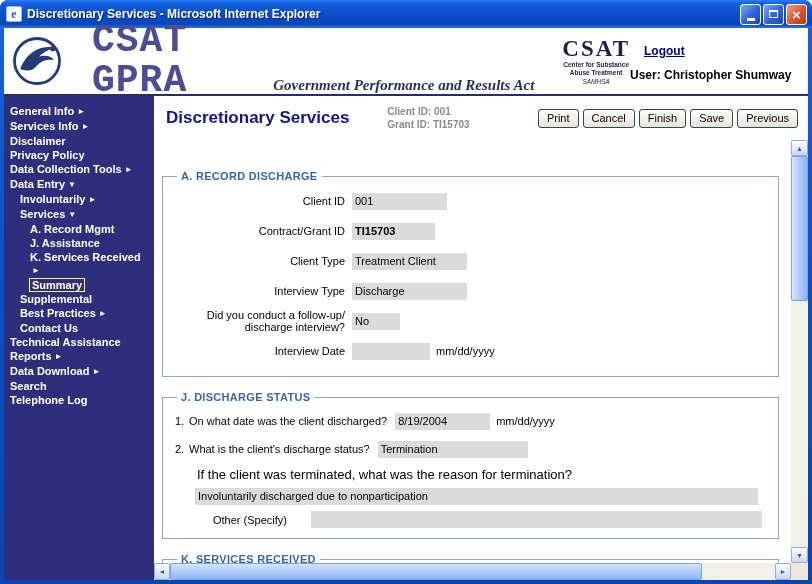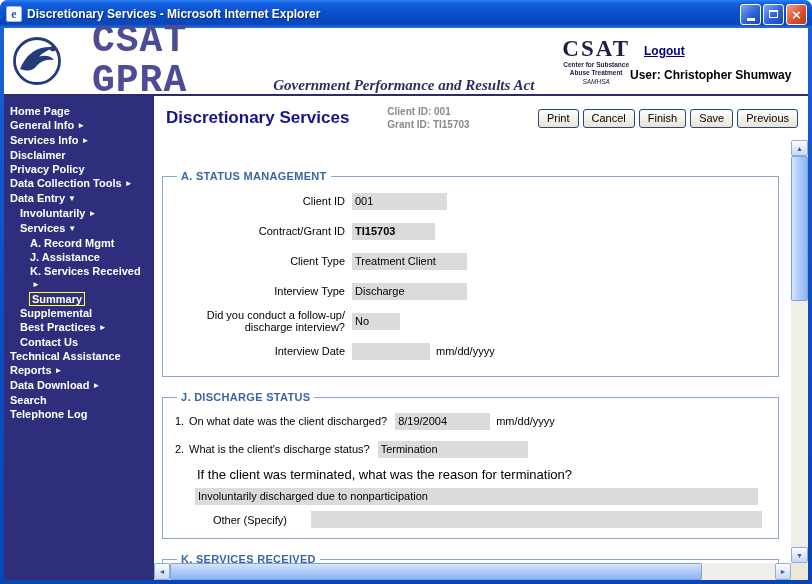--- a/index.html
+++ b/index.html
@@ -150,21 +150,20 @@
       </div>
       <div class="user-block">
         <span class="logout">Logout</span>
         <div class="user-name">User: Christopher Shumway</div>
       </div>
     </div>
 
     <div class="content-row">
 
       <div class="sidebar" id="sidebar-items">
-          <div class="nav-item indent-0"><span class="nav-label">Home Page</span></div>
           <div class="nav-item indent-0"><span class="nav-label">General Info</span><span class="nav-arrow">►</span></div>
           <div class="nav-item indent-0"><span class="nav-label">Services Info</span><span class="nav-arrow">►</span></div>
           <div class="nav-item indent-0"><span class="nav-label">Disclaimer</span></div>
           <div class="nav-item indent-0"><span class="nav-label">Privacy Policy</span></div>
           <div class="nav-item indent-0"><span class="nav-label">Data Collection Tools</span><span class="nav-arrow">►</span></div>
           <div class="nav-item indent-0"><span class="nav-label">Data Entry</span><span class="nav-arrow">▼</span></div>
           <div class="nav-item indent-1"><span class="nav-label">Involuntarily</span><span class="nav-arrow">►</span></div>
           <div class="nav-item indent-1"><span class="nav-label">Services</span><span class="nav-arrow">▼</span></div>
           <div class="nav-item indent-2"><span class="nav-label">A. Record Mgmt</span></div>
           <div class="nav-item indent-2"><span class="nav-label">J. Assistance</span></div>
@@ -195,21 +194,21 @@
               <button class="xp-btn">Save</button>
               <button class="xp-btn">Previous</button>
             </div>
         </div>
 
         <div class="content-zone">
           <div class="form-viewport">
             <div class="form-scroll">
 
               <fieldset class="fs">
-                <legend>A. STATUS MANAGEMENT</legend>
+                <legend>A. RECORD DISCHARGE</legend>
                 <div id="fa-rows">
                     <div class="fa-row">
                       <span class="fa-label">Client ID</span>
                       <div class="gfield" style="width: 95px;">001</div>
                     </div>
                     <div class="fa-row">
                       <span class="fa-label">Contract/Grant ID</span>
                       <div class="gfield" style="width: 83px; font-weight: bold;">TI15703</div>
                     </div>
                     <div class="fa-row">

